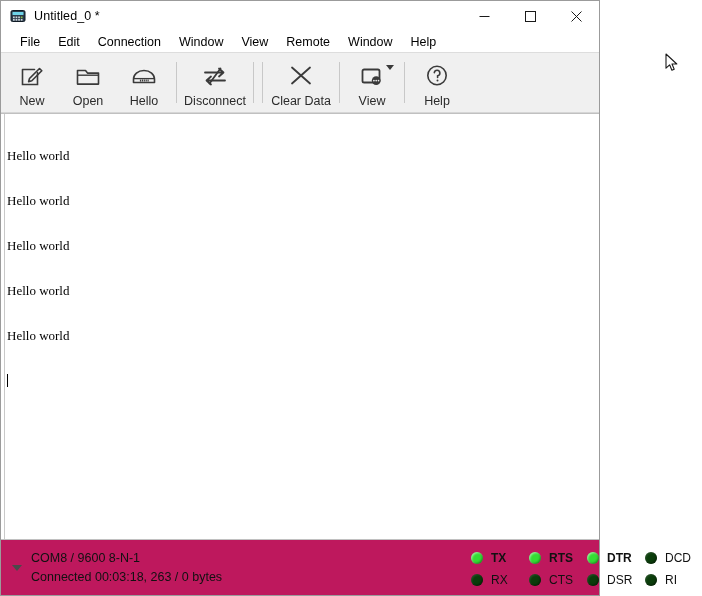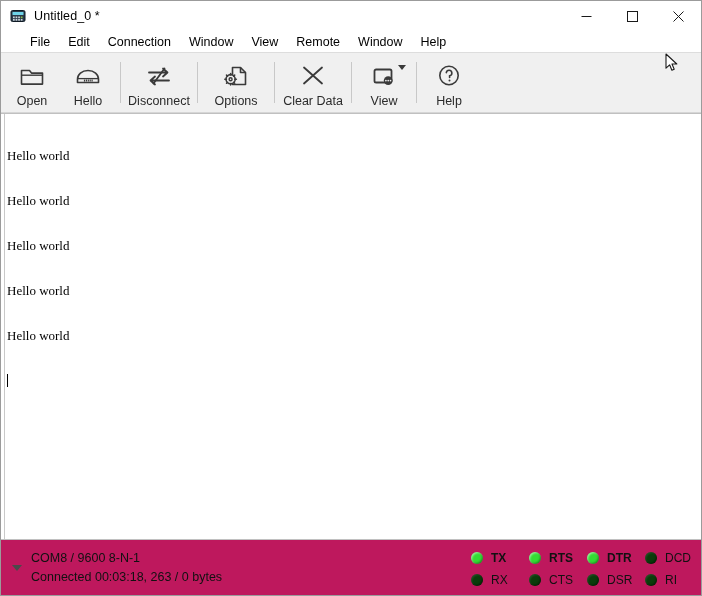--- a/index.html
+++ b/index.html
@@ -4,21 +4,21 @@
 <title>Serial Terminal</title>
 <style>
   * { box-sizing: border-box; margin: 0; padding: 0; }
   html, body {
     width: 702px; height: 596px;
     background: #ffffff;
     font-family: "Liberation Sans", sans-serif;
     overflow: hidden;
   }
   #app {
-    width: 702px; height: 596px;
+    width: 600px; height: 596px;
     position: relative;
     background: #ffffff;
     border: 1px solid #9b9b9b;
     display: flex;
     flex-direction: column;
   }
 
   
   .titlebar {
     height: 30px;
@@ -52,21 +52,21 @@
     cursor: default;
   }
 
   
   .menubar {
     height: 22px;
     flex: 0 0 22px;
     display: flex;
     align-items: center;
     background: #ffffff;
-    padding-left: 20px;
+    padding-left: 10px;
     border-bottom: 1px solid #dddddd;
   }
   .menu-item {
     font-size: 12.5px;
     color: #000000;
     padding: 2px 9px;
     cursor: default;
     white-space: nowrap;
   }
 
@@ -270,20 +270,29 @@
     <div class="menu-item">Connection</div>
     <div class="menu-item">Window</div>
     <div class="menu-item">View</div>
     <div class="menu-item">Remote</div>
     <div class="menu-item">Window</div>
     <div class="menu-item">Help</div>
   </div>
 
   <div class="toolbar">
 
+    <div class="tb-btn">
+      <span class="tb-icon">
+        <svg width="26" height="26" viewBox="0 0 26 26">
+          <path d="M3.5 6.5 h12 M3.5 6.5 v15 h15 v-12" fill="none" stroke="#3a3a3a" stroke-width="1.6" stroke-linecap="round"></path>
+          <path d="M10.5 15.5 L20.5 5.5 L22.8 7.8 L12.8 17.8 L9.6 18.6 Z" fill="none" stroke="#3a3a3a" stroke-width="1.6" stroke-linejoin="round"></path>
+        </svg>
+      </span>
+      <span class="tb-label">New</span>
+    </div>
 
     <div class="tb-btn">
       <span class="tb-icon">
         <svg width="26" height="26" viewBox="0 0 26 26">
           <path d="M2.5 7.5 h8 l2 2.6 h11 v11 h-21 Z" fill="none" stroke="#3a3a3a" stroke-width="1.6" stroke-linejoin="round"></path>
           <path d="M2.5 12.2 h21" fill="none" stroke="#3a3a3a" stroke-width="1.4"></path>
         </svg>
       </span>
       <span class="tb-label">Open</span>
     </div>
@@ -314,43 +323,20 @@
           <path d="M4 9.5 h18 M18 5.5 L22.5 9.5 L18 13.5" fill="none" stroke="#3a3a3a" stroke-width="1.8" stroke-linecap="round" stroke-linejoin="round"></path>
           <path d="M24 17.5 h-18 M10 13.5 L5.5 17.5 L10 21.5" fill="none" stroke="#3a3a3a" stroke-width="1.8" stroke-linecap="round" stroke-linejoin="round"></path>
           <path d="M8.5 20.5 L19.5 5.5" fill="none" stroke="#3a3a3a" stroke-width="1.8" stroke-linecap="round"></path>
         </svg>
       </span>
       <span class="tb-label">Disconnect</span>
     </div>
 
     <div class="tb-sep"></div>
 
-    <div class="tb-btn wide">
-      <span class="tb-icon">
-        <svg width="26" height="26" viewBox="0 0 26 26">
-          <path d="M9.5 4.5 h8 l5 5 v12 h-13 Z" fill="none" stroke="#3a3a3a" stroke-width="1.6" stroke-linejoin="round"></path>
-          <path d="M17.5 4.5 v5 h5" fill="none" stroke="#3a3a3a" stroke-width="1.6" stroke-linejoin="round"></path>
-          <g transform="translate(7.6,16.2)">
-            <circle cx="0" cy="0" r="4.6" fill="#f0f0f0" stroke="#3a3a3a" stroke-width="1.6"></circle>
-            <circle cx="0" cy="0" r="1.5" fill="#f0f0f0" stroke="#3a3a3a" stroke-width="1.4"></circle>
-            <g stroke="#3a3a3a" stroke-width="1.5" stroke-linecap="round">
-              <line x1="0" y1="-5.8" x2="0" y2="-4.2"></line>
-              <line x1="0" y1="4.2" x2="0" y2="5.8"></line>
-              <line x1="-5.8" y1="0" x2="-4.2" y2="0"></line>
-              <line x1="4.2" y1="0" x2="5.8" y2="0"></line>
-              <line x1="-4.1" y1="-4.1" x2="-3.0" y2="-3.0"></line>
-              <line x1="3.0" y1="3.0" x2="4.1" y2="4.1"></line>
-              <line x1="4.1" y1="-4.1" x2="3.0" y2="-3.0"></line>
-              <line x1="-3.0" y1="3.0" x2="-4.1" y2="4.1"></line>
-            </g>
-          </g>
-        </svg>
-      </span>
-      <span class="tb-label">Options</span>
-    </div>
 
     <div class="tb-sep"></div>
 
     <div class="tb-btn wide">
       <span class="tb-icon">
         <svg width="28" height="26" viewBox="0 0 28 26">
           <line x1="5" y1="4.5" x2="23" y2="20.5" stroke="#3a3a3a" stroke-width="1.8" stroke-linecap="round"></line>
           <line x1="23" y1="4.5" x2="5" y2="20.5" stroke="#3a3a3a" stroke-width="1.8" stroke-linecap="round"></line>
         </svg>
       </span>

